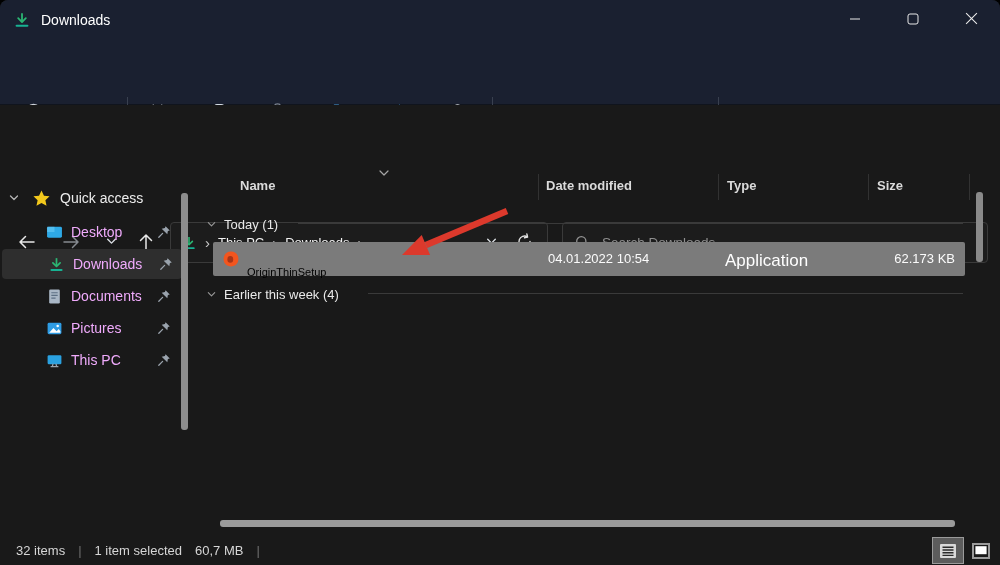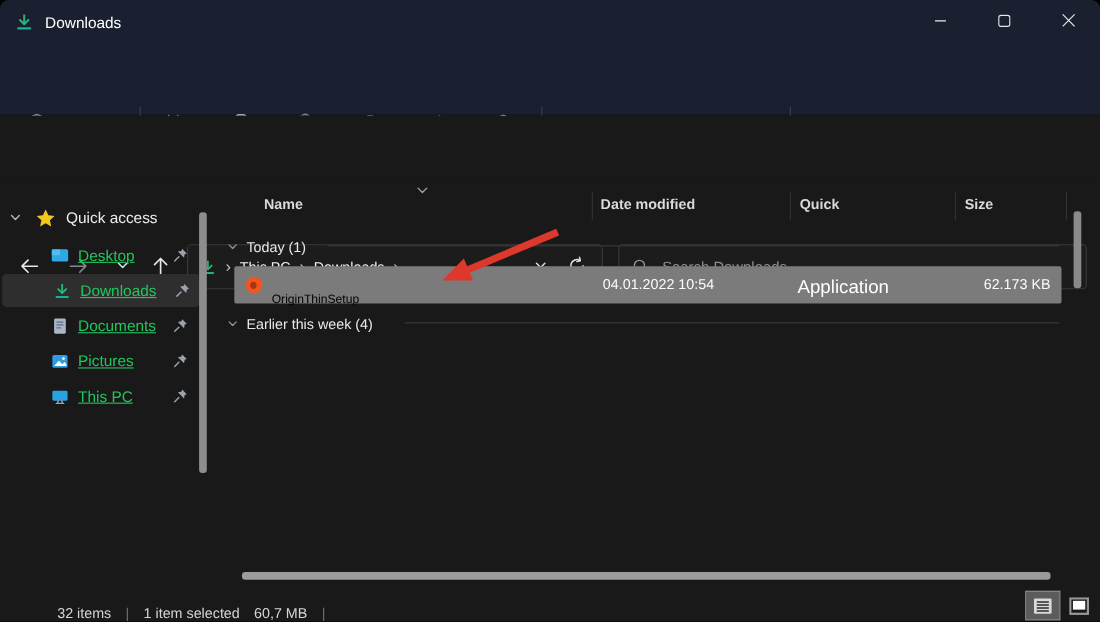--- a/index.html
+++ b/index.html
@@ -41,21 +41,21 @@
     border:1px solid #3a3a3a; border-radius:4px; background:#1c1c1c;
     display:flex; align-items:center; padding:0 12px; gap:12px; }
   .search-input{ flex:1; background:transparent; border:none; outline:none;
     font-family:"Liberation Sans", sans-serif; font-size:13.5px; color:#e8e8e8; }
   .search-input::placeholder{ color:#8f8f8f; opacity:1; }
 
   
   .sidebar{ position:absolute; top:165px; left:0; width:196px; height:371px; }
   .side-row{ position:absolute; left:0; width:180px; height:30px; display:flex; align-items:center; cursor:pointer; border-radius:4px; }
   .side-row .s-icon{ position:absolute; left:46px; width:17px; height:17px; display:flex; }
-  .side-row .s-label{ position:absolute; left:71px; font-size:14px; color:#22c55e; white-space:nowrap;text-decoration:underline; }
+  .side-row .s-label{ position:absolute; left:71px; font-size:14px; color:#f0abfc; white-space:nowrap; }
   .side-row .s-pin{ position:absolute; left:157px; width:14px; height:14px; display:flex; }
   .side-selected{ background:#2e2e2e; left:2px; }
   .qa-row{ position:absolute; left:0; top:18px; width:180px; height:30px; display:flex; align-items:center; cursor:pointer; }
   .qa-chevron{ position:absolute; left:8px; display:flex; }
   .qa-star{ position:absolute; left:32px; width:19px; height:19px; display:flex; }
   .qa-label{ position:absolute; left:60px; font-size:14px; color:#ececec; }
   .side-scrollbar{ position:absolute; left:181px; top:28px; width:7px; height:237px; background:#8d8d8d; border-radius:3px; cursor:pointer; }
 
   
   .main{ position:absolute; top:165px; left:196px; width:804px; height:371px; }
@@ -74,21 +74,21 @@
   .file-date{ position:absolute; left:335px; top:9px; font-size:13px; color:#fbfbfb; }
   .file-type{ position:absolute; left:512px; top:9px; font-size:17px; color:#ffffff; }
   .file-size{ position:absolute; right:10px; top:9px; font-size:13px; color:#fbfbfb; }
 
   .h-scrollbar{ position:absolute; left:24px; top:355px; width:735px; height:7px; background:#9b9b9b; border-radius:3px; cursor:pointer; }
   .v-scrollbar{ position:absolute; left:780px; top:27px; width:7px; height:70px; background:#8a8a8a; border-radius:3px; cursor:pointer; }
   .arrow-overlay{ position:absolute; left:184px; top:30px; pointer-events:none; }
 
   
   .statusbar{ position:absolute; top:536px; left:0; width:100%; height:29px;
-    background:#191919; display:flex; align-items:flex-end;padding-left:36px; }
+    background:#191919; display:flex; align-items:center; }
   .status-left{ display:flex; align-items:center; gap:13px; padding-left:16px; font-size:13px; color:#d6d6d6; }
   .status-sep{ color:#6f6f6f; font-size:13px; }
   .status-right{ position:absolute; right:4px; top:2px; display:flex; align-items:center; gap:3px; }
   .view-toggle{ border:none; background:transparent; cursor:pointer; display:flex; align-items:center; justify-content:center; width:30px; height:25px; }
   .view-toggle.active{ background:#5c5c5c; outline:1px solid #9a9a9a; }
 </style>
 </head>
 <body>
 
 <div class="window">
@@ -404,21 +404,21 @@
 
     <span class="col-head" style="left:44px;">Name</span>
     <span class="sort-caret">
       <svg width="12" height="9" viewBox="0 0 12 9">
           <path d="M2 2 6 6 10 2" fill="none" stroke="#a5a5a5" stroke-width="1.2" stroke-linecap="round" stroke-linejoin="round"></path>
         </svg>
     </span>
     <div class="col-div" style="left:342px;"></div>
     <span class="col-head" style="left:350px;">Date modified</span>
     <div class="col-div" style="left:522px;"></div>
-    <span class="col-head" style="left:531px;">Quick</span>
+    <span class="col-head" style="left:531px;">Type</span>
     <div class="col-div" style="left:672px;"></div>
     <span class="col-head" style="left:681px;">Size</span>
     <div class="col-div" style="left:773px;"></div>
 
     <div class="group-head" style="top:48px;">
       <span class="group-chevron">
         <svg width="11" height="11" viewBox="0 0 12 12">
             <path d="M2.5 4 6 7.5 9.5 4" fill="none" stroke="#9a9a9a" stroke-width="1.2" stroke-linecap="round" stroke-linejoin="round"></path>
           </svg>
       </span>

